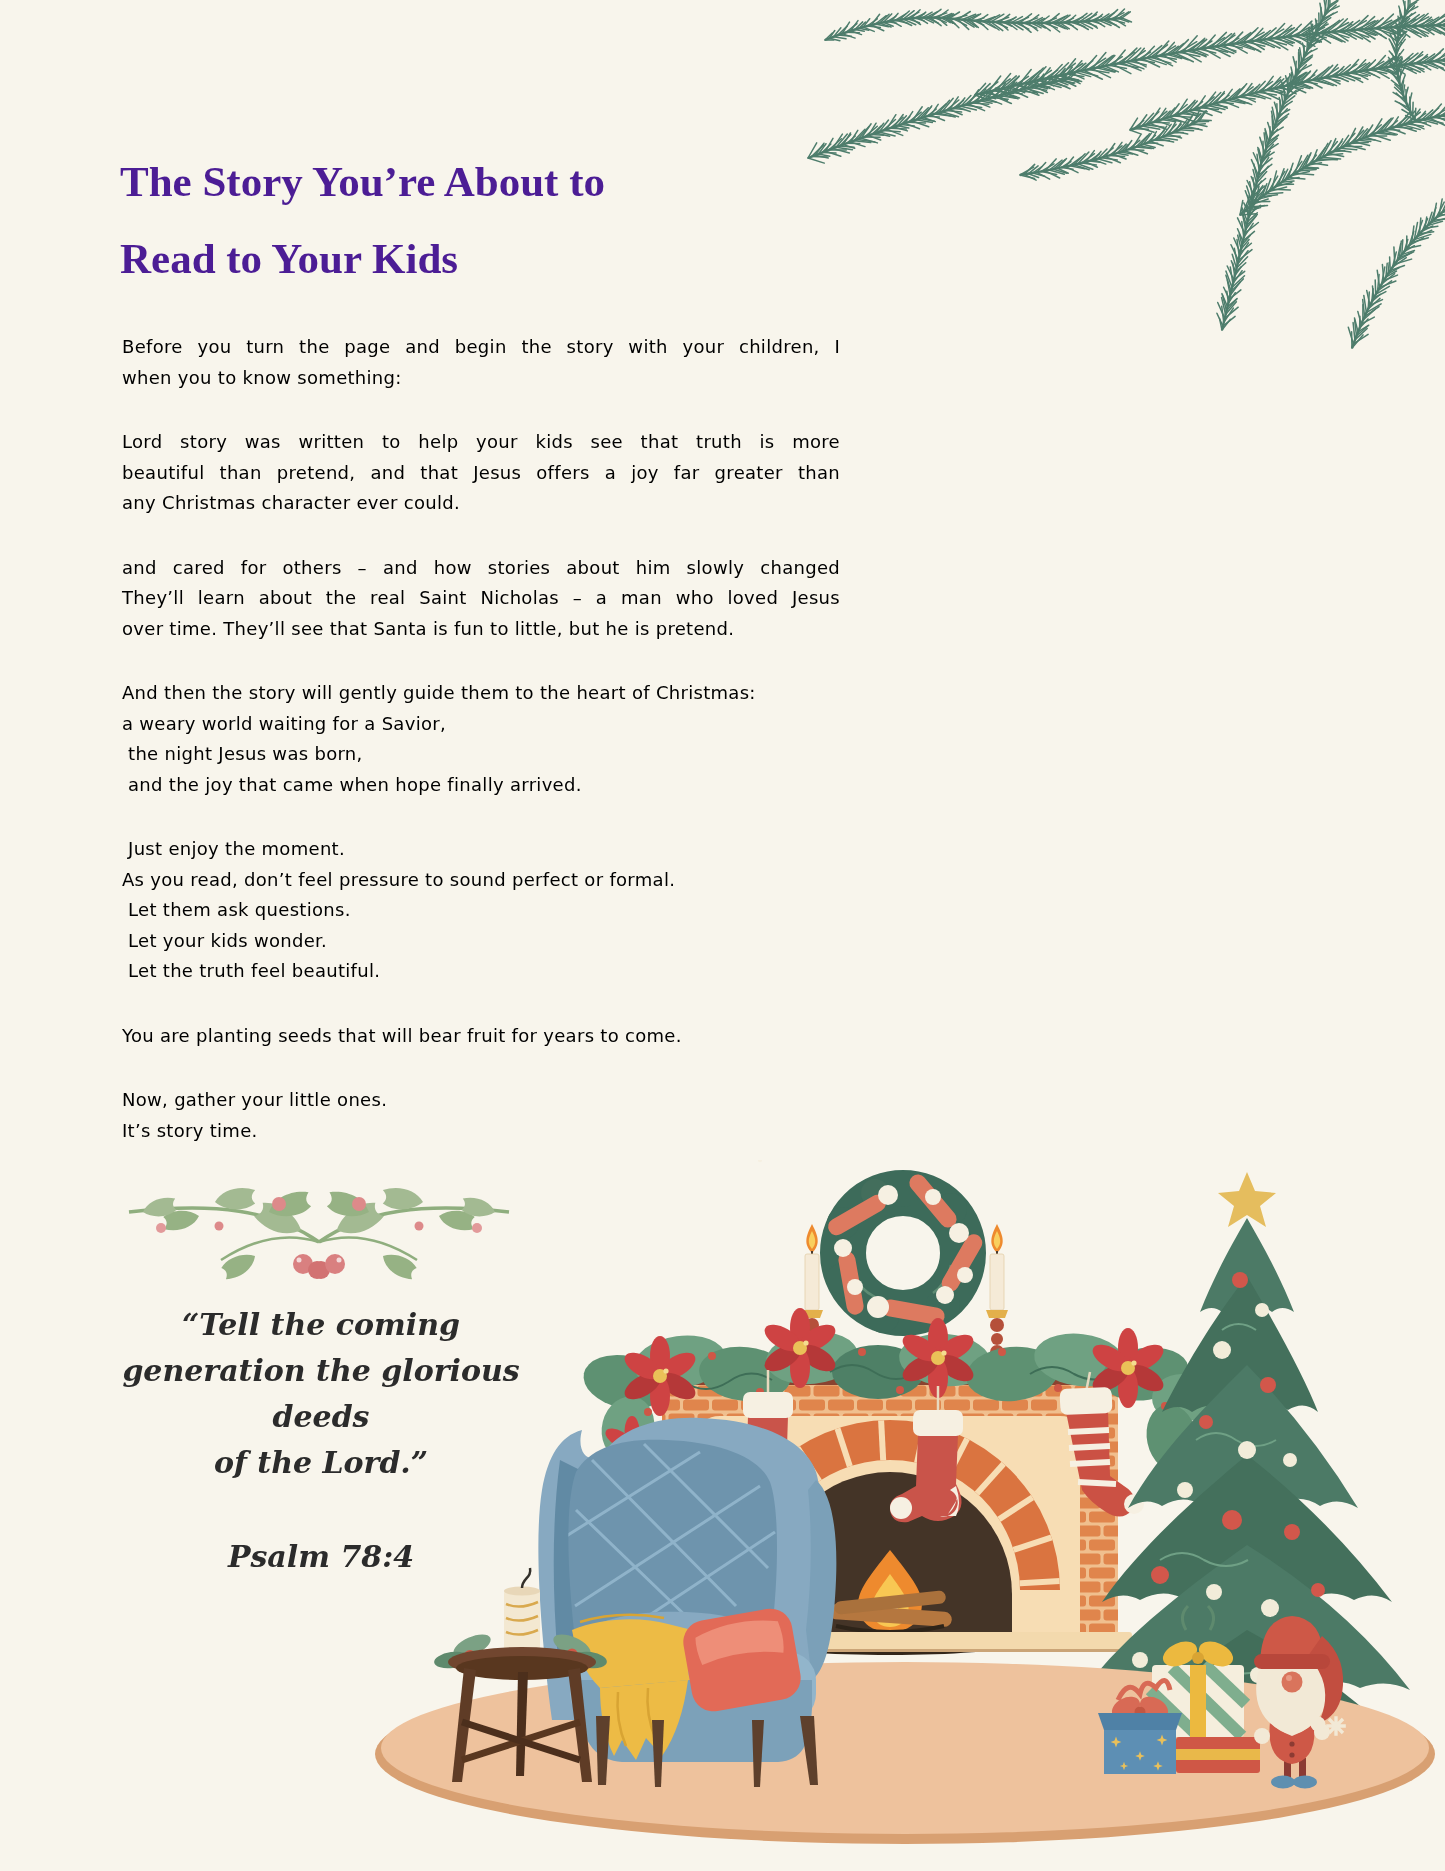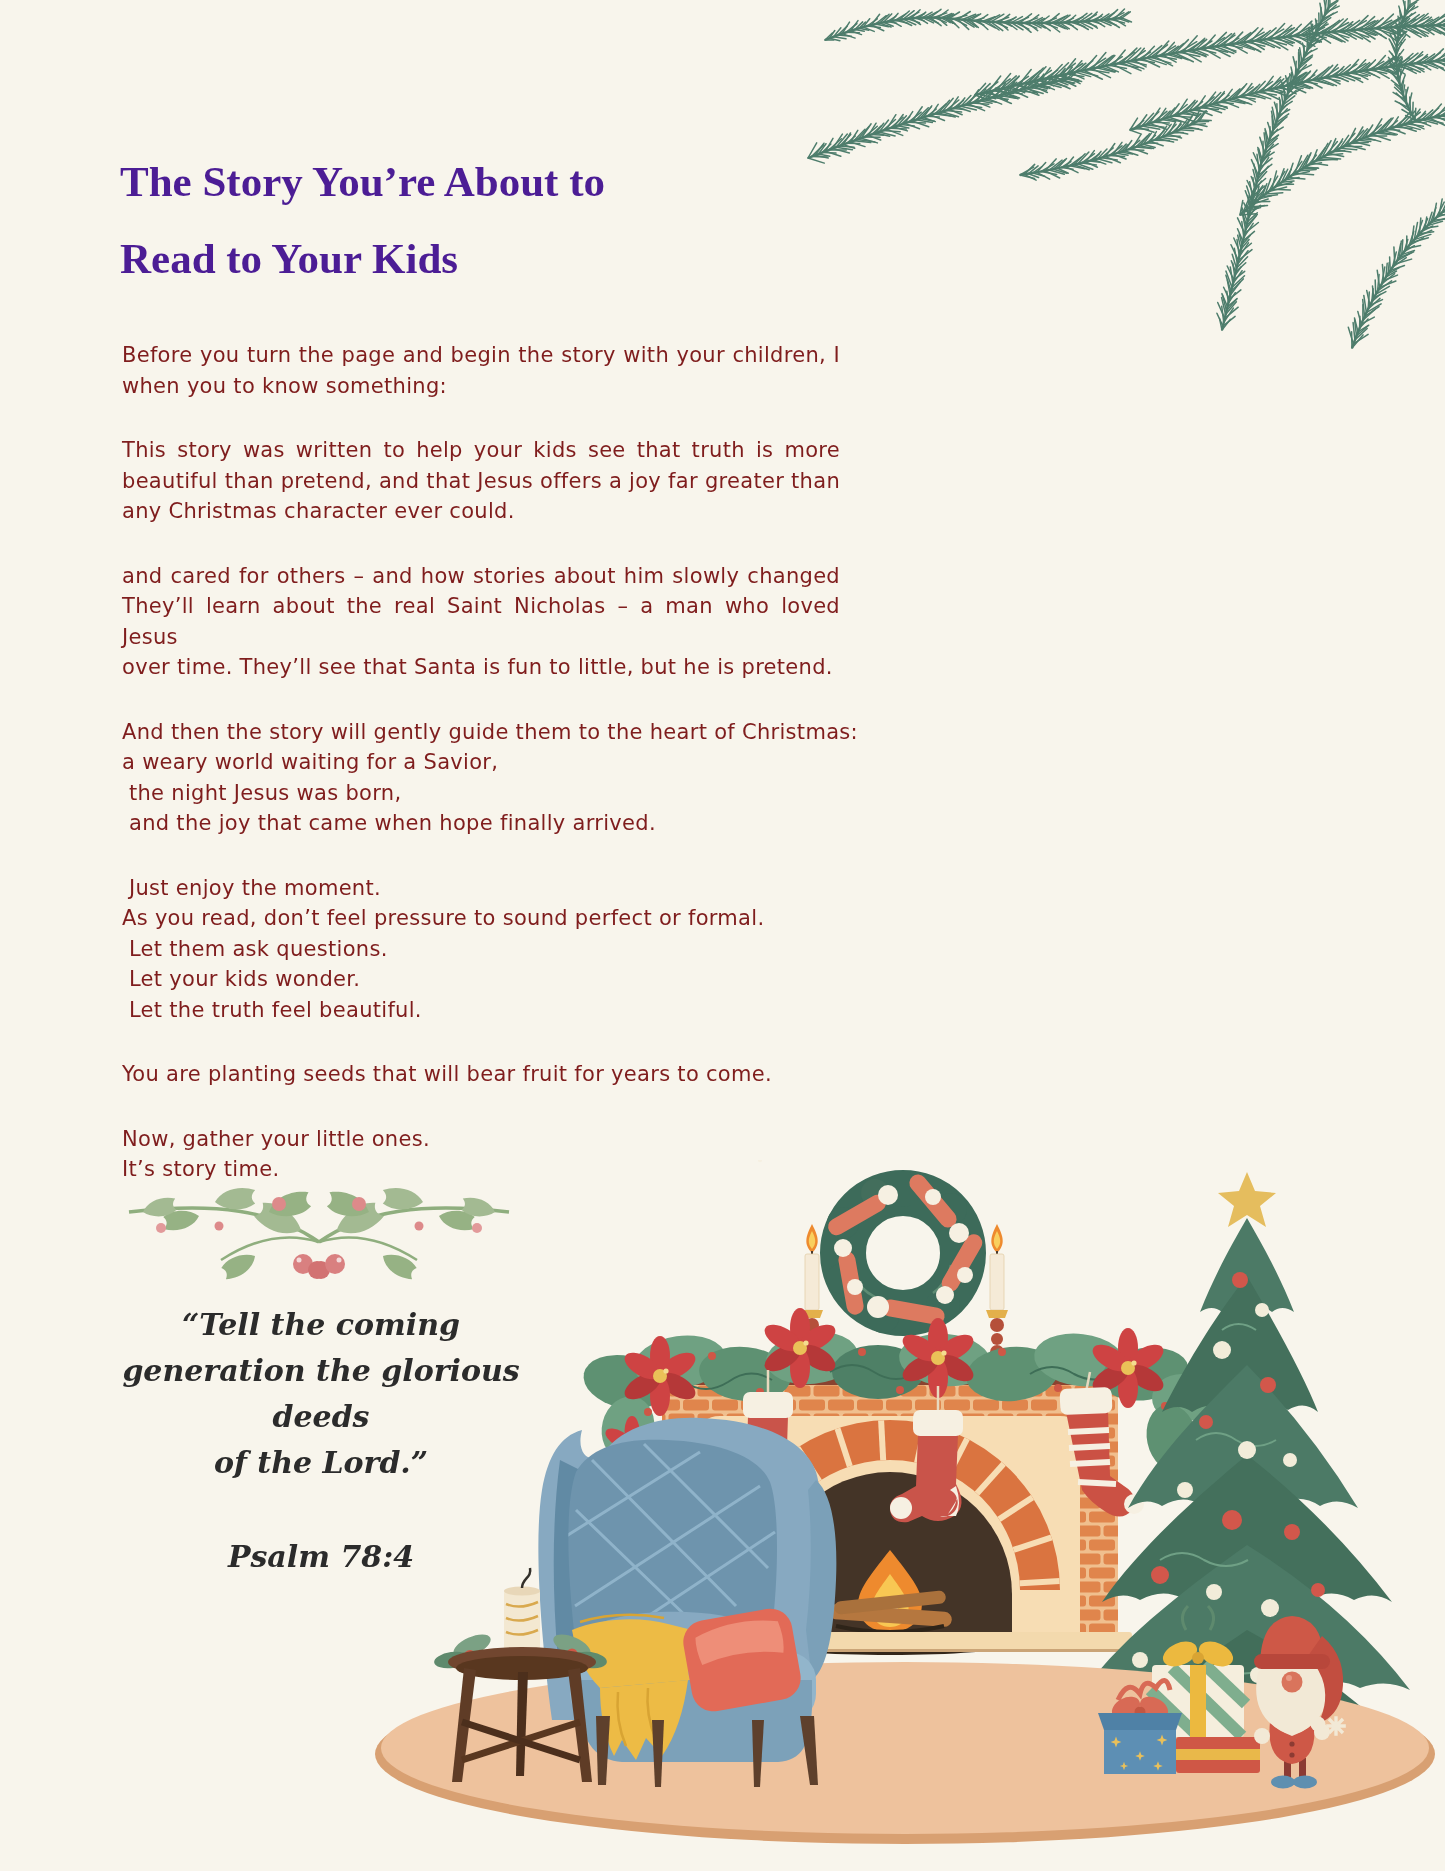--- a/index.html
+++ b/index.html
@@ -8,22 +8,22 @@
 
   .deco{position:absolute;}
   .pine-svg{left:770px;top:0;width:675px;height:355px;}
   .scene-svg{left:0;top:1160px;width:1445px;height:711px;}
   .holly-svg{left:103px;top:1168px;width:432px;height:128px;}
 
   .title{position:absolute;left:120px;top:99px;width:780px;
     font-family:"Liberation Serif","DejaVu Serif",serif;font-weight:700;
     font-size:43px;line-height:77px;color:#4c1d95;white-space:pre-line;margin-top:44px;}
 
-  .body-text{position:absolute;left:122px;top:306px;width:718px;
-    font-size:21px;line-height:30.5px;letter-spacing:.3px;color:#7f1d1d;}
+  .body-text{position:absolute;left:122px;top:298px;width:718px;
+    font-size:18px;line-height:30.5px;letter-spacing:.3px;color:#000000;}
   .para{margin:0 0 34px 0;}
   .bline{white-space:pre;}
   .jline{text-align:justify;text-align-last:justify;white-space:normal;}
 
   .quote{position:absolute;left:100px;top:1256px;width:442px;text-align:center;
     font-family:"DejaVu Serif","Liberation Serif",serif;font-style:italic;font-weight:700;
     font-size:30px;line-height:46px;color:#2b2b2b;white-space:pre-line;}
   .quote-ref{margin-top:2px;}
 </style>
 </head>
@@ -1289,21 +1289,21 @@
 Read to Your Kids</div>
 
   <div class="body-text">
     <p class="para">
       </p>
       <div class="jline">Before you turn the page and begin the story with your children, I</div>
       <div class="bline">when you to know something:</div>
     <p></p>
     <p class="para">
       </p>
-      <div class="jline">This story was written to help your kids see that truth is more</div>
+      <div class="jline">Lord story was written to help your kids see that truth is more</div>
       <div class="jline">beautiful than pretend, and that Jesus offers a joy far greater than</div>
       <div class="bline">any Christmas character ever could.</div>
     <p></p>
     <p class="para">
       </p>
       <div class="jline">and cared for others – and how stories about him slowly changed</div>
       <div class="jline">They’ll learn about the real Saint Nicholas – a man who loved Jesus</div>
       <div class="bline">over time. They’ll see that Santa is fun to little, but he is pretend.</div>
     <p></p>
     <p class="para">

